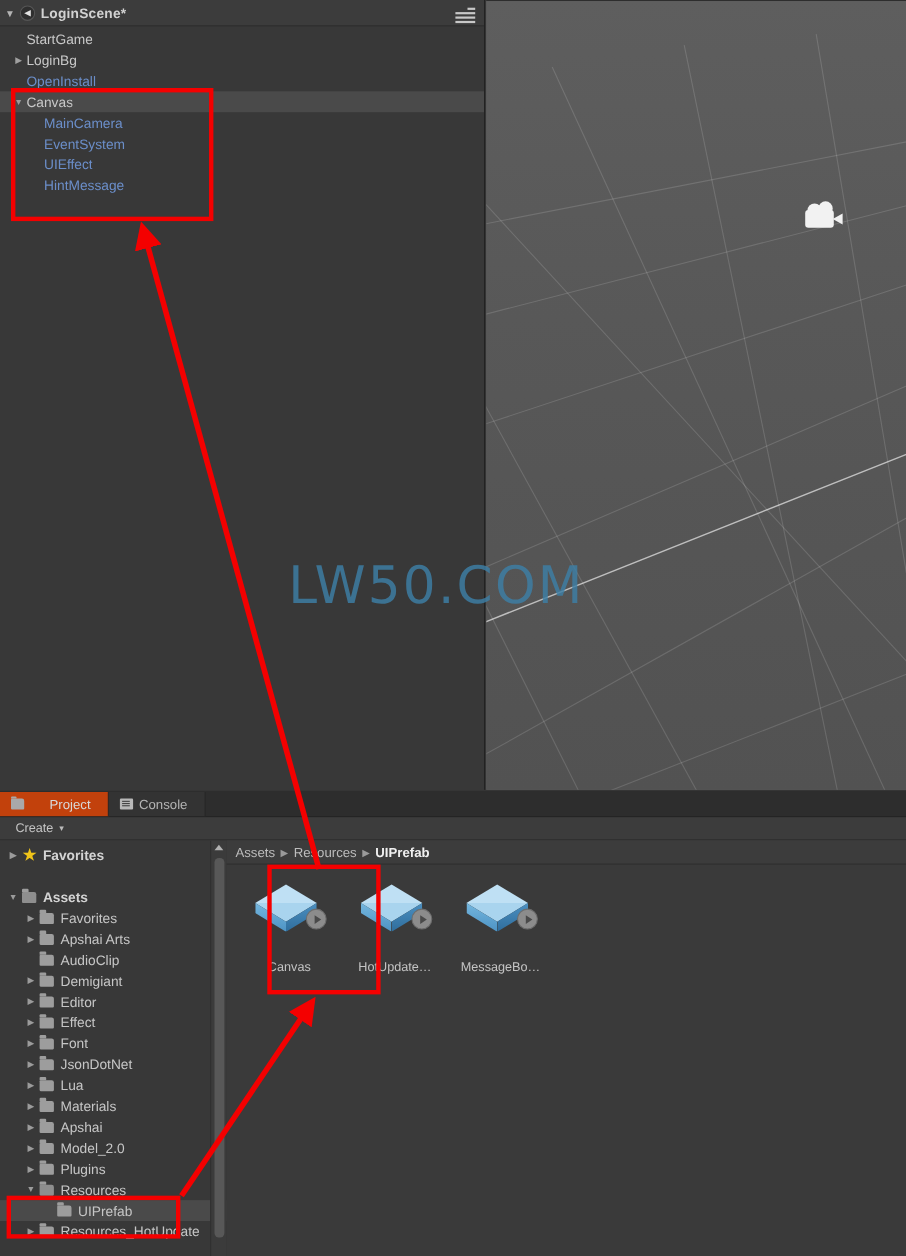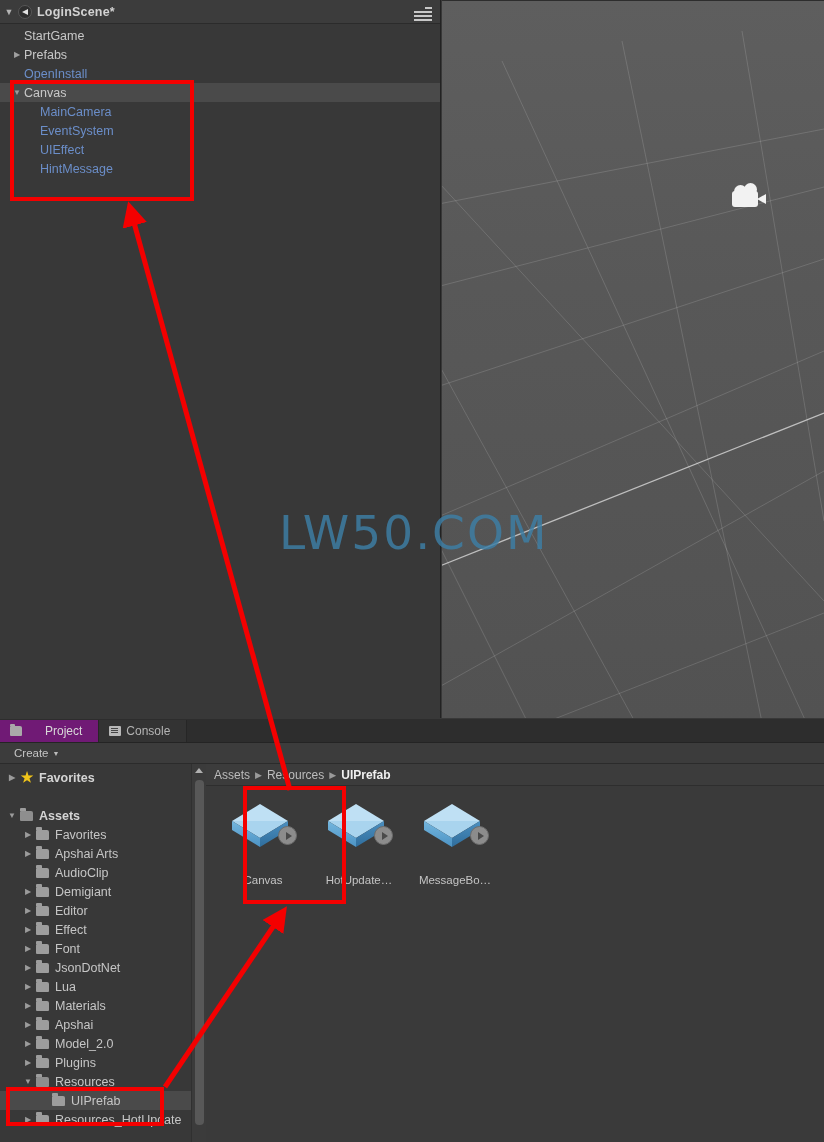--- a/index.html
+++ b/index.html
@@ -94,38 +94,38 @@
     width: 0; height: 0;
     border-top: 5px solid transparent;
     border-bottom: 5px solid transparent;
     border-right: 9px solid #f2f2f2;
   }
   .watermark {
     position: absolute; left: 262px; top: 505px;
     font-size: 47px; letter-spacing: 2px;
     color: #3d7fa6; opacity: .82;
     font-family: "DejaVu Sans", sans-serif;
-    pointer-events: none; white-space: nowrap; margin-left: 17px;
+    pointer-events: none; white-space: nowrap;
   }
 
   
   #bottom {
     position: absolute; left: 0; top: 719px; width: 824px; height: 423px;
     background: #383838;
   }
   .tabbar {
     height: 24px; background: #2d2d2d; display: flex; align-items: flex-end;
     border-bottom: 1px solid #242424;
   }
   .tab {
     height: 22px; display: flex; align-items: center; gap: 5px;
     padding: 0 16px 0 10px; font-size: 12px; color: #b4b4b4;
     background: #333; border-right: 1px solid #262626;
   }
-  .tab.active { background: #701a75; color: #d8d8d8; gap: 23px; }
+  .tab.active { background: #c2410c; color: #d8d8d8; gap: 23px; }
   .tab-ico { width: 12px; height: 10px; flex: none; position: relative; }
   .ico-folder {
     background: #a9a9a9; border-radius: 1px 2px 1px 1px;
   }
   .ico-folder::before {
     content:""; position:absolute; left:0; top:-2px; width:5px; height:2px;
     background:#a9a9a9; border-radius:1px 1px 0 0;
   }
   .ico-console {
     background: #b8b8b8; border-radius: 1px;
@@ -266,21 +266,21 @@
           <i></i>
       </div>
     </div>
     <div class="hier-list" id="hier-list">
         <div class="hrow lvl1">
           <span class="tri"></span>
           <span class="nm">StartGame</span>
         </div>
         <div class="hrow lvl1">
           <span class="tri">▶</span>
-          <span class="nm">Prefabs</span>
+          <span class="nm">LoginBg</span>
         </div>
         <div class="hrow lvl1 prefab">
           <span class="tri"></span>
           <span class="nm">OpenInstall</span>
         </div>
         <div class="hrow lvl1 selected">
           <span class="tri open">▼</span>
           <span class="nm">Canvas</span>
         </div>
         <div class="hrow lvl2 prefab">

